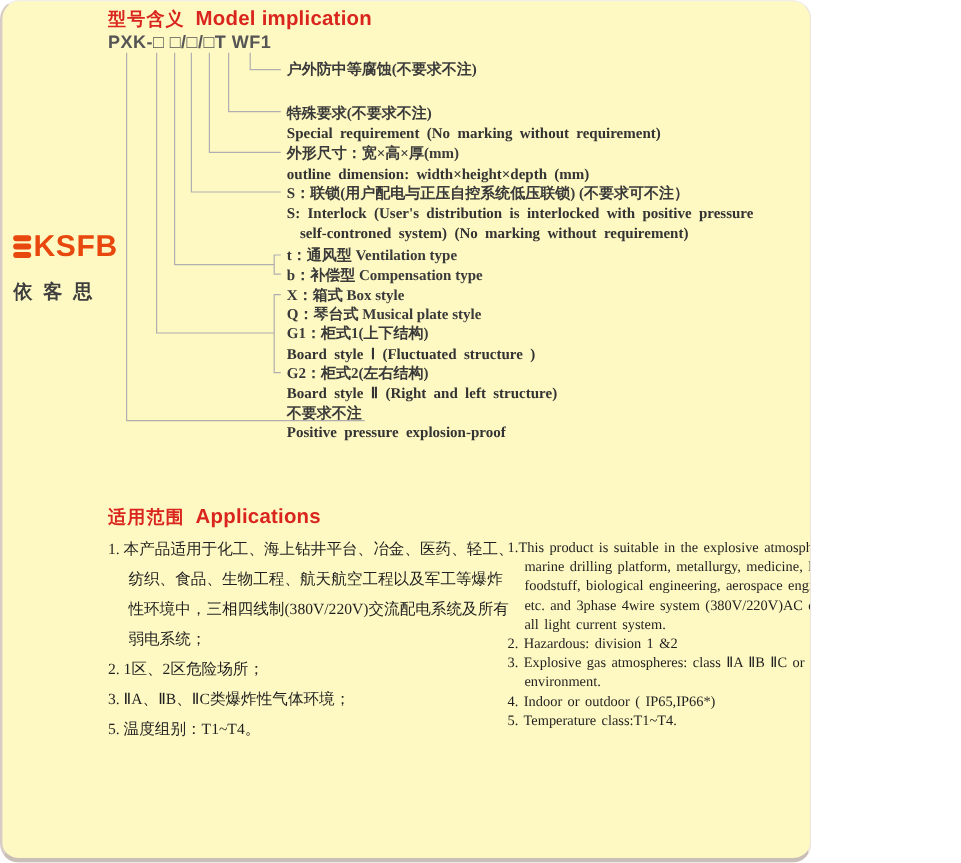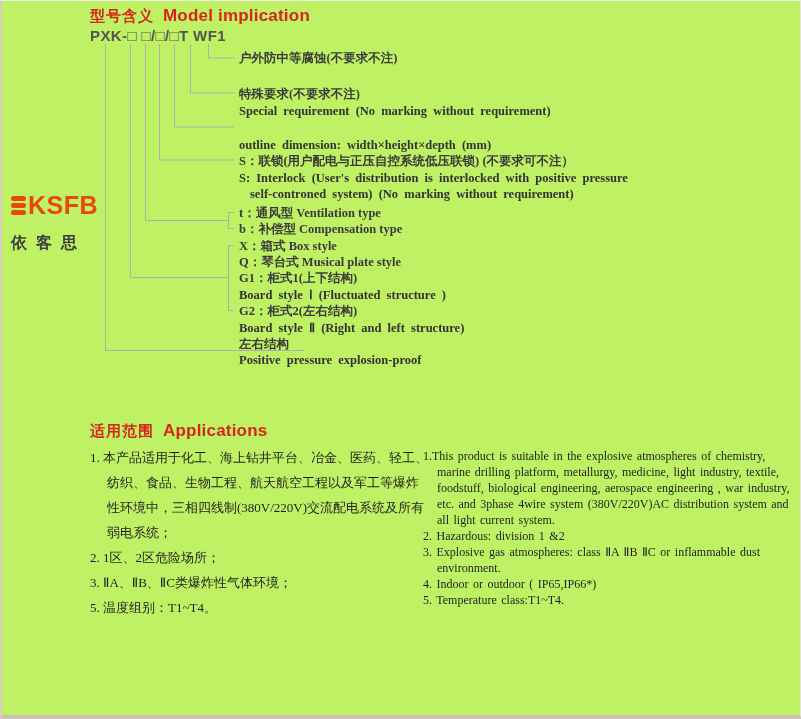--- a/index.html
+++ b/index.html
@@ -1,20 +1,20 @@
 <!DOCTYPE html>
 <html><head>
 <meta charset="utf-8">
 <style>
   html,body{margin:0;padding:0;background:#fff;}
   .page{
-    position:relative;width:801px;height:719px;box-sizing:border-box;background:#bef264;
+    position:relative;width:676px;height:719px;box-sizing:border-box;background:#fef9c3;
     border-left:2px solid #d8cdc6;border-right:1px solid #eae4de;
     border-bottom:4px solid #cabfb8;border-top:1px solid #f2eeea;
-    font-family:"Liberation Serif",serif;color:#333;overflow:hidden;
+    font-family:"Liberation Serif",serif;color:#333;overflow:hidden;border-radius:16px;
   }
   .sec-title{position:absolute;left:88px;font-family:"Liberation Sans",sans-serif;
     font-weight:bold;color:#d9251d;white-space:nowrap;}
   .sec-title .t-cn{font-size:15px;margin-right:9px;letter-spacing:1px;}
   .sec-title .t-en{font-size:17px;letter-spacing:0.2px;}
   .model-title{top:5px;}
   .apps-title{top:420px;text-align:right;}
   .model-code{position:absolute;left:88px;top:26px;font-family:"Liberation Sans",sans-serif;
     font-size:15px;font-weight:bold;color:#555;letter-spacing:0.4px;white-space:nowrap;}
   .leaders{position:absolute;left:0;top:0;pointer-events:none;}
@@ -58,37 +58,38 @@
     <path d="M128.5 43 V276.5 H226.5"></path>
     <path d="M232 244.5 H226.5 V309.5 H232"></path>
     <path d="M103.5 43 V349.5 H302"></path>
   </svg>
 
   <div class="ln cn-l" style="top:49px">户外防中等腐蚀(不要求不注)</div>
 
   <div class="ln cn-l" style="top:85px">特殊要求(不要求不注)</div>
   <div class="ln en-l" style="top:103px">Special requirement (No marking without requirement)</div>
 
+  <div class="ln cn-l" style="top:119px">外形尺寸：宽×高×厚(mm)</div>
   <div class="ln en-l" style="top:137px">outline dimension: width×height×depth (mm)</div>
 
   <div class="ln cn-l" style="top:152px">S：联锁(用户配电与正压自控系统低压联锁) (不要求可不注）</div>
   <div class="ln en-l" style="top:170px">S: Interlock (User's distribution is interlocked with positive pressure</div>
   <div class="ln en-l indent" style="top:186px">self-controned system)  (No marking without requirement)</div>
 
   <div class="ln cn-l" style="top:204px">t：通风型 Ventilation type</div>
   <div class="ln cn-l" style="top:220px">b：补偿型 Compensation type</div>
 
   <div class="ln cn-l" style="top:237px">X：箱式 Box style</div>
   <div class="ln cn-l" style="top:253px">Q：琴台式 Musical plate style</div>
   <div class="ln cn-l" style="top:269px">G1：柜式1(上下结构)</div>
   <div class="ln en-l" style="top:286px">Board style Ⅰ (Fluctuated structure )</div>
   <div class="ln cn-l" style="top:302px">G2：柜式2(左右结构)</div>
   <div class="ln en-l" style="top:319px">Board style Ⅱ (Right and left structure)</div>
 
-  <div class="ln cn-l" style="top:335px">左右结构</div>
+  <div class="ln cn-l" style="top:335px">不要求不注</div>
   <div class="ln en-l" style="top:352px">Positive pressure explosion-proof</div>
 
   <div class="logo">
     <div class="logo-row">
       <span class="logo-mark">
         <span class="bar"></span>
           <span class="bar"></span>
           <span class="bar"></span>
       </span>
       <span class="logo-text">KSFB</span>

